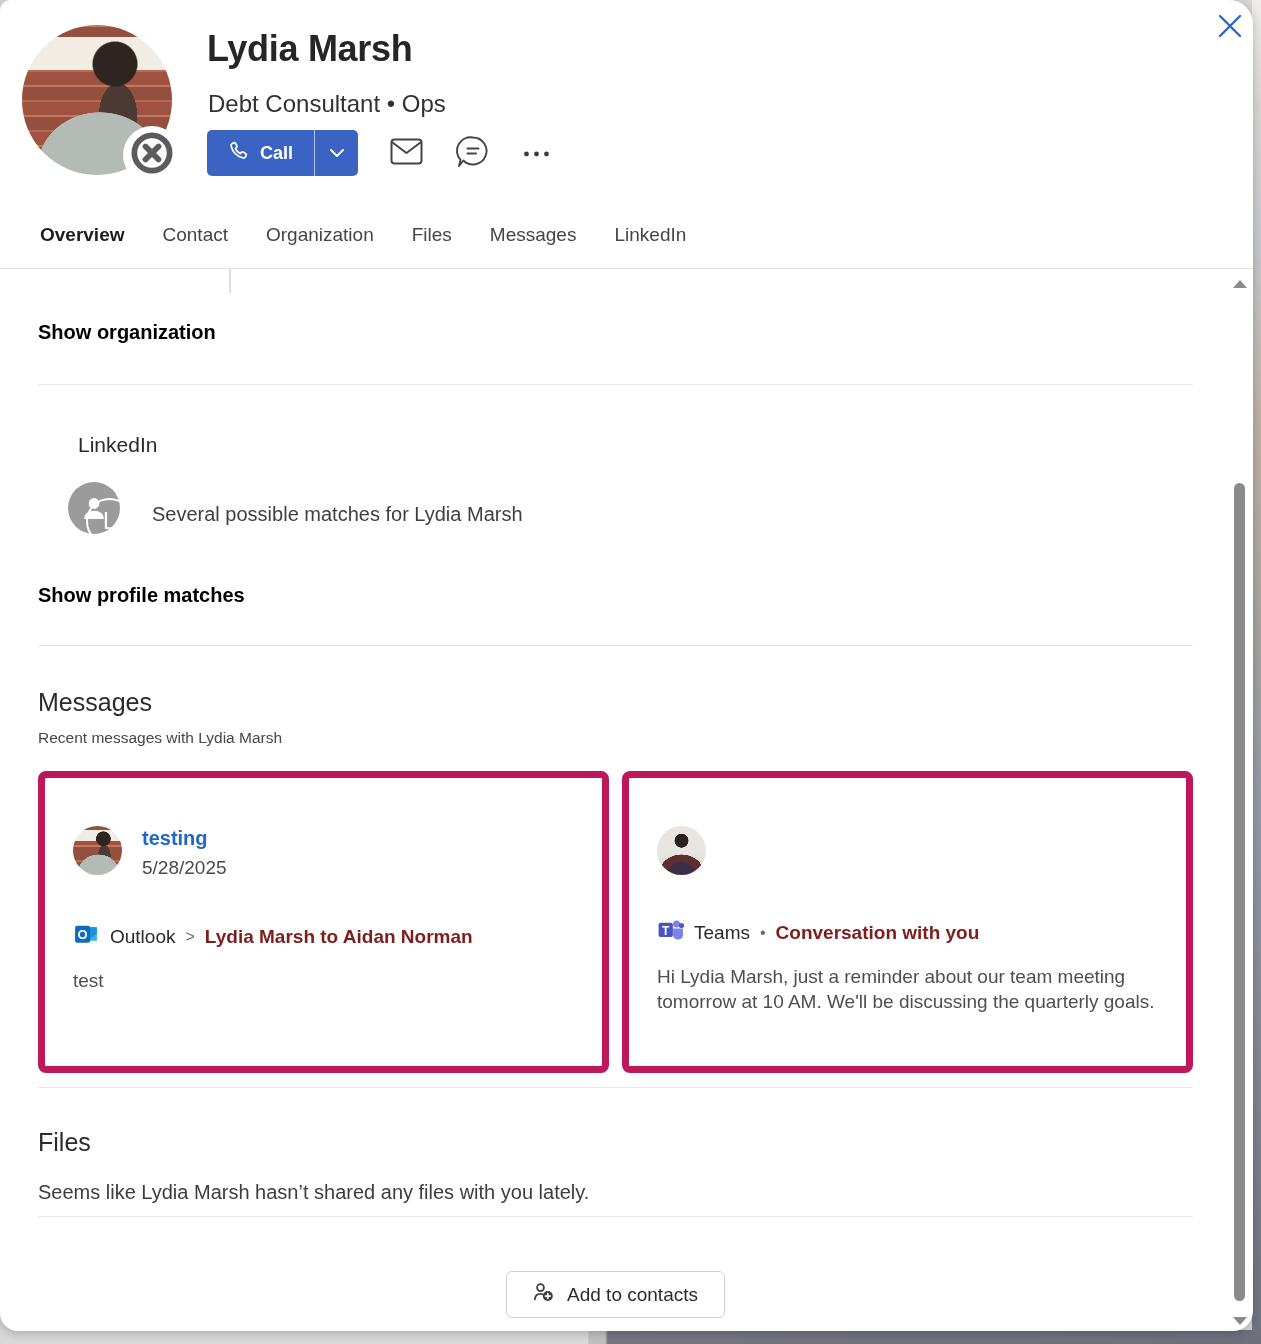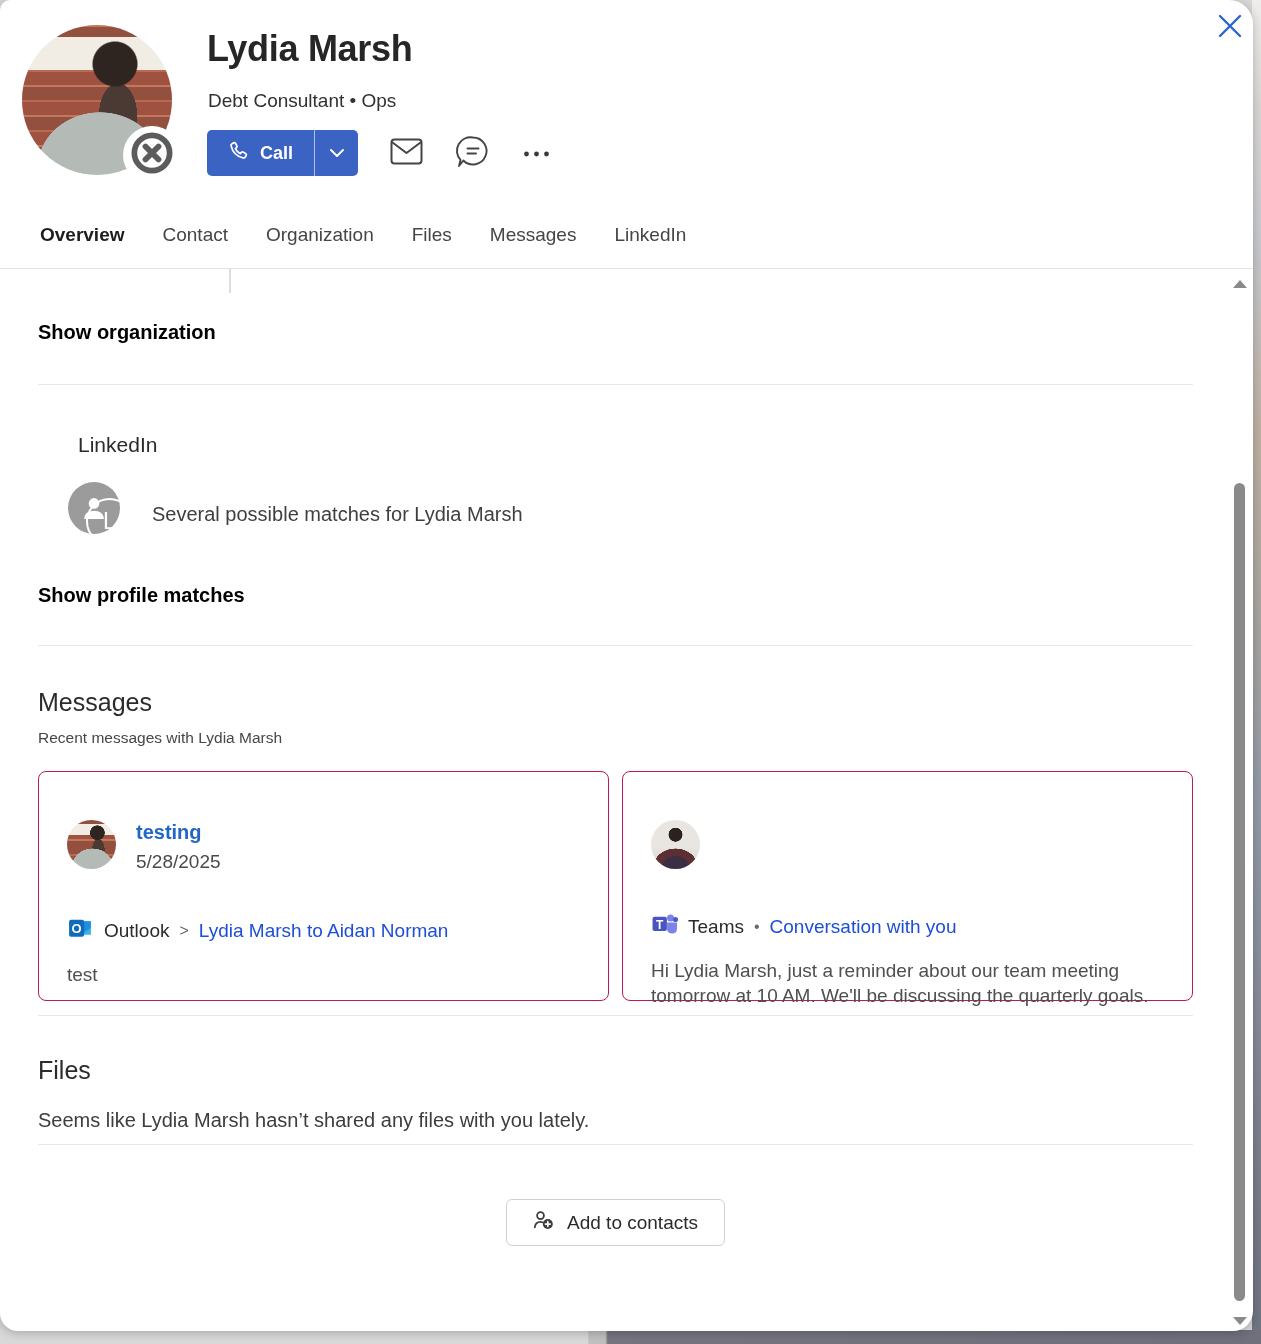--- a/index.html
+++ b/index.html
@@ -58,21 +58,21 @@
     position:absolute; left:123px; top:126px; width:58px; height:58px;
     border-radius:50%; background:#ffffff;
     display:flex; align-items:center; justify-content:center;
   }
   .person-name {
     position:absolute; left:207px; top:28px;
     font-size:36px; font-weight:700; color:#262626; letter-spacing:-0.3px;
   }
   .person-subtitle {
     position:absolute; left:208px; top:90px;
-    font-size:19px; color:#313131;
+    font-size:24px; color:#313131;
   }
   .actions-row {
     position:absolute; left:207px; top:130px; height:46px;
     display:flex; align-items:center; gap:32px;
   }
   .call-split {
     display:flex; height:46px; border-radius:5px; overflow:hidden; cursor:pointer;justify-content:center;
   }
   .call-main {
     display:flex; align-items:center; gap:11px; padding:0 21px;
@@ -122,31 +122,31 @@
     background:var(--match-orange); border:2px solid #fff;
     color:#fff; font-size:23px; display:flex; align-items:center; justify-content:center;
   }
   .li-match-text { font-size:20px; color:#3f3f3f; margin-left:14px; }
   .show-matches { margin-top:38px; }
   
   .sec-heading { margin-top:42px; font-size:25px; font-weight:400; color:#2b2b2b; }
   .sec-sub { margin-top:12px; font-size:15.5px; color:#474747; }
   .cards-row { margin-top:24px; display:flex; gap:13px; }
   .msg-card {
-    flex:1; height:230px; background:#fff;
-    border:1px solid #be185d; border-radius:8px;
+    flex:1; height:302px; background:#fff;
+    border:7px solid #be185d; border-radius:8px;
     padding:48px 28px 0 28px; cursor:pointer;
   }
   .msg-head { display:flex; gap:20px; align-items:flex-start; }
   .msg-avatar { width:49px; height:49px; border-radius:50%; flex:0 0 auto; }
   .msg-title { font-size:20px; font-weight:700; color:#2167c6; line-height:24px; }
   .msg-date { margin-top:7px; font-size:19px; color:#4a4a4a; }
   .msg-source-row { margin-top:42px; display:flex; align-items:center; gap:10px; font-size:19px; color:#2b2b2b; }
   .msg-sep { color:#6a6a6a; font-size:16px; }
-  .msg-context { font-weight:400; color:#1d4ed8; }
+  .msg-context { font-weight:700; color:#7f1d1d; }
   .msg-body { margin-top:15px; font-size:19px; color:#4f4f4f; line-height:25px; }
   
   .files-text { margin-top:24px; font-size:20px; color:#3d3d3d; }
   
   .add-row { margin-top:54px; display:flex; justify-content:center; }
   .add-btn {
     height:47px; padding:0 26px; background:#fff;
     border:1px solid #d1d1d1; border-radius:6px; cursor:pointer;
     display:flex; align-items:center; gap:13px;
     font-family:"Liberation Sans",sans-serif; font-size:19px; color:#2b2b2b;

